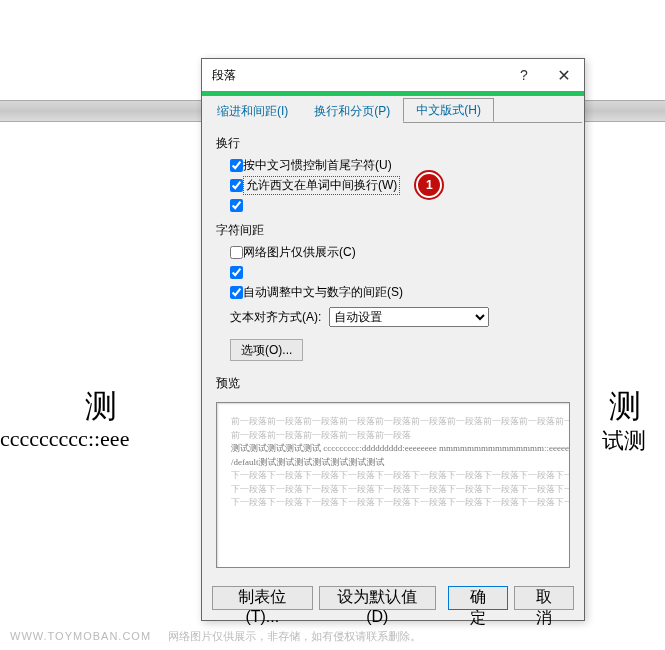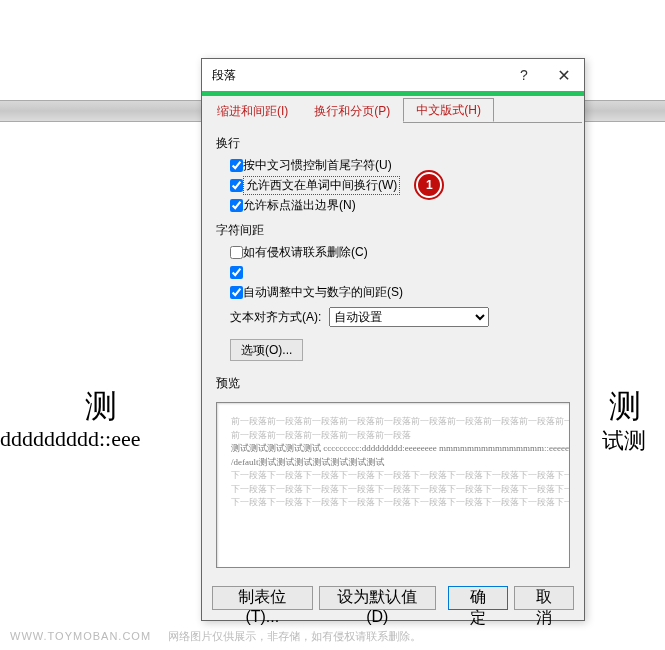--- a/index.html
+++ b/index.html
@@ -9,21 +9,21 @@
 .bg-ce2{top:385px;left:609px;font-size:32px}
 .bg-mm{top:426px;left:0;font-size:22px;letter-spacing:0}
 .bg-sh{top:426px;left:602px;font-size:22px}
 .dlg{position:absolute;top:58px;left:201px;width:382px;background:#f0f0f0;border:1px solid #666;box-shadow:2px 2px 8px rgba(0,0,0,0.2);display:flex;flex-direction:column}
 .titlebar{display:flex;align-items:center;justify-content:space-between;background:#fff;height:32px;padding:0 0 0 10px;border-bottom:5px solid #22c55e}
 .titlebar .title{font-size:12px}
 .titlebar .btns{display:flex}
 .titlebar .btn{width:40px;height:32px;display:flex;align-items:center;justify-content:center;font-size:14px;color:#333}
 .titlebar .btn.close{font-size:16px}
 .tabs{display:flex;height:24px;margin:2px 2px 0 2px;border-bottom:1px solid #999;background:#f0f0f0}
-.tab{padding:3px 12px;font-size:12px;border:1px solid transparent;border-bottom:none;background:#f0f0f0;position:relative;top:1px;color:#b91c1c}
+.tab{padding:3px 12px;font-size:12px;border:1px solid transparent;border-bottom:none;background:#f0f0f0;position:relative;top:1px;color:#0369a1}
 .tab.active{background:#f0f0f0;border:1px solid #999;border-bottom:1px solid #f0f0f0;top:0}
 .content{padding:10px 14px 6px 14px;flex:1}
 .section-label{font-size:12px;margin-bottom:4px;margin-top:8px}
 .section-label:first-child{margin-top:2px}
 .check-row{display:flex;align-items:center;margin:2px 0 2px 14px;height:18px;gap:0}
 .check-row input[type="checkbox"]{width:13px;height:13px;margin:0}
 .highlight{border:1px dotted #555;padding:0 2px}
 .marker{width:22px;height:22px;border-radius:50%;background:#c20d0d;border:2px solid #fff;box-shadow:0 0 0 2px #c20d0d;color:#fff;font-weight:bold;display:flex;align-items:center;justify-content:center;margin-left:16px;font-size:12px}
 .row-align{display:flex;align-items:center;margin:6px 0 6px 14px;gap:8px}
 .row-align select{width:160px;height:20px;font-size:12px}
@@ -37,21 +37,21 @@
 .footer button.primary{border:1.5px solid #0078d7}
 .watermark{position:absolute;bottom:6px;left:10px;color:#bbb;font-size:11px}
 .watermark .domain{letter-spacing:1px;margin-right:14px}
 </style>
 </head>
 <body>
 
 <div class="band"></div>
 <div class="bg-text bg-ce1">测</div>
 <div class="bg-text bg-ce2">测</div>
-<div class="bg-text bg-mm">ddddddddd::eee</div>
+<div class="bg-text bg-mm">ccccccccc::eee</div>
 <div class="bg-text bg-sh">试测</div>
 
 <div class="dlg">
   <div class="titlebar">
     <span class="title">段落</span>
     <div class="btns">
       <div class="btn">
           <span>?</span>
         </div>
       <div class="btn close">
@@ -75,28 +75,27 @@
     </div>
     <div class="check-row">
       <input type="checkbox" checked="" style="">
       <span class="highlight">允许西文在单词中间换行(W)</span>
       <div class="marker">
           <span>1</span>
         </div>
     </div>
     <div class="check-row">
       <input type="checkbox" checked="" style="">
-      <span>允许标点溢出边界(N)</span>
     </div>
 
     <div class="section-label">字符间距</div>
 
     <div class="check-row">
       <input type="checkbox" style="">
-      <span>如有侵权请联系删除(C)</span>
+      <span>网络图片仅供展示(C)</span>
     </div>
     <div class="check-row">
       <input type="checkbox" checked="" style="">
     </div>
     <div class="check-row">
       <input type="checkbox" checked="" style="">
       <span>自动调整中文与数字的间距(S)</span>
     </div>
 
     <div class="row-align">

